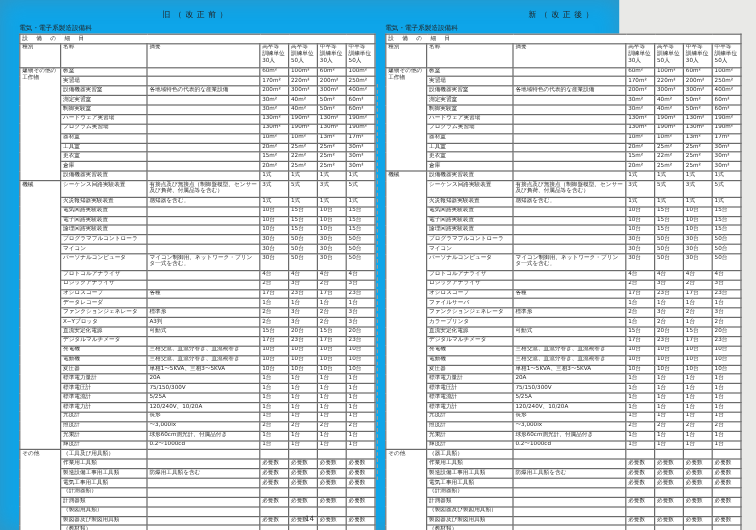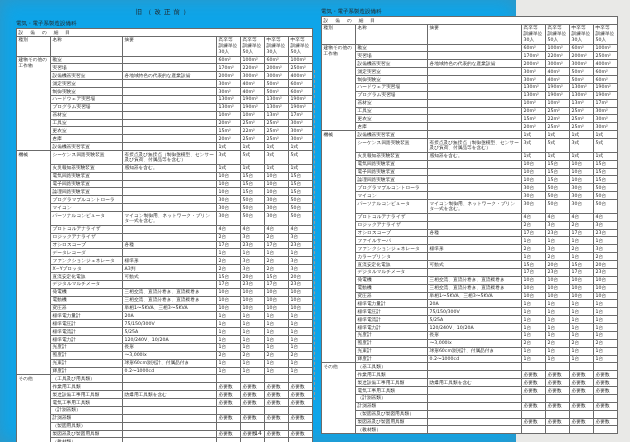--- a/index.html
+++ b/index.html
@@ -473,20 +473,21 @@
             <td class="val"></td>
             <td class="val"></td>
           </tr>
         </tbody>
     </table>
   </div>
 
   <div class="divider"></div>
 
   <div class="page new">
+    <div class="rev-label">新（改正後）</div>
     <div class="table-title">電気・電子系製造設備科</div>
     <table class="spec">
       <colgroup>
         <col style="width:34px">
           <col style="width:72px">
           <col style="width:94px">
         <col style="width:24px">
           <col style="width:24px">
           <col style="width:24px">
           <col style="width:24px">

